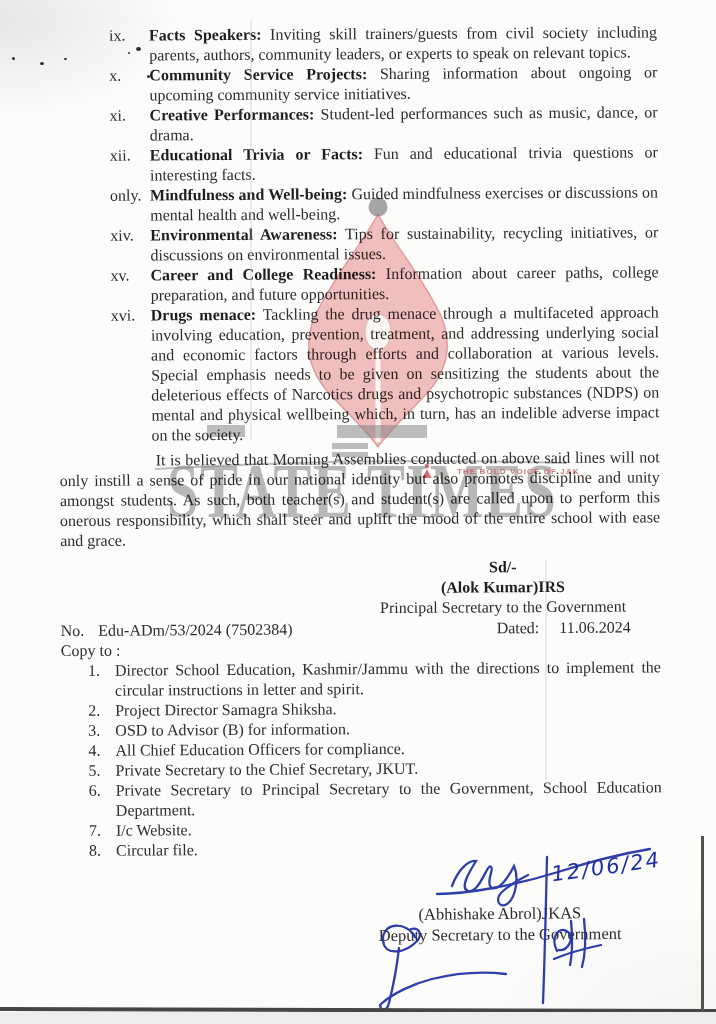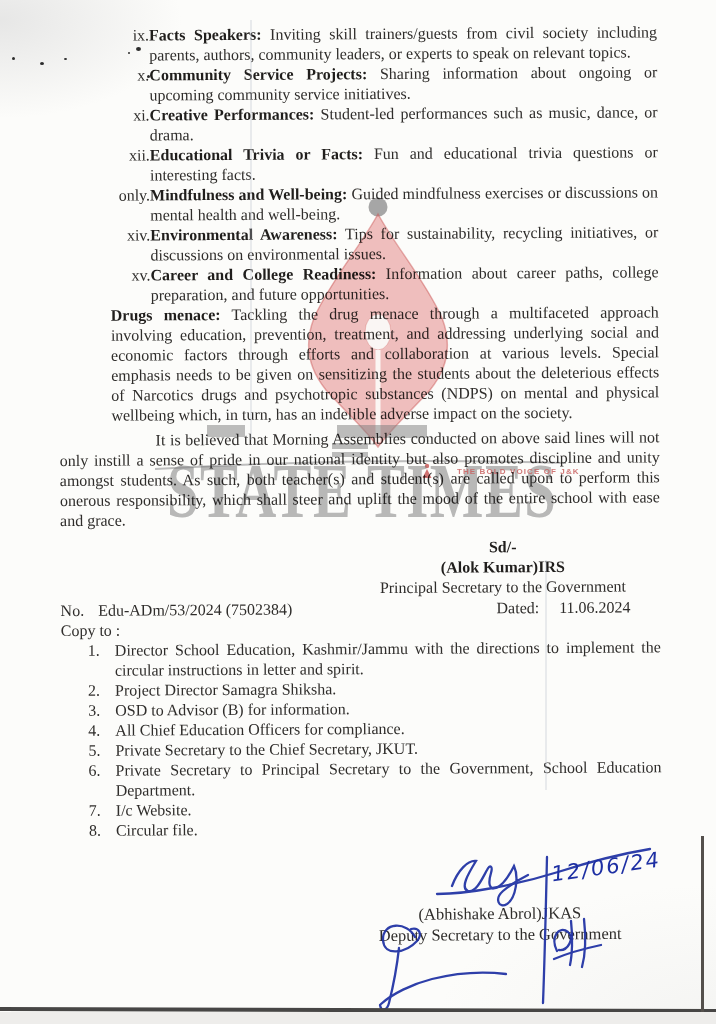--- a/index.html
+++ b/index.html
@@ -13,21 +13,21 @@
     font-family:"Liberation Serif", serif;
     color:#2f2d2b;
   }
   
   .content {
     position:absolute; left:57px; top:26px; width:600px;
     font-size:16px; line-height:20px;
     transform:rotate(-0.35deg); transform-origin:top left;
   }
   .rlist .item { display:flex; padding-left:52px; }
-  .rlist .num  { width:40px; flex:none;text-align:right; }
+  .rlist .num  { width:40px; flex:none; }
   .rlist p, .clist p { flex:1; margin:0; text-align:justify; }
   b.tt { font-weight:bold; color:#201e1c; }
   .closing { margin:5px 0 0 0; text-align:justify; text-indent:96px; }
   .sig1 { width:315px; margin:9px 0 0 auto; text-align:center; }
   .sig1 .sd, .sig1 .name { font-weight:bold; color:#201e1c; }
   .refline { display:flex; margin-top:1px; }
   .refline .no-label { margin-right:14px; }
   .refline .dated { margin-left:auto; padding-right:30px; display:flex; }
   .refline .dated-label { margin-right:20px;margin-left:40px; }
   .clist .item { display:flex; padding-left:27px; }
@@ -100,20 +100,21 @@
       </div>
       <div class="item">
         <span class="num">xiv.</span>
         <p><b class="tt">Environmental Awareness:</b><span> Tips for sustainability, recycling initiatives, or discussions on environmental issues.</span></p>
       </div>
       <div class="item">
         <span class="num">xv.</span>
         <p><b class="tt">Career and College Readiness:</b><span> Information about career paths, college preparation, and future opportunities.</span></p>
       </div>
       <div class="item">
+        <span class="num">xvi.</span>
         <p><b class="tt">Drugs menace:</b><span> Tackling the drug menace through a multifaceted approach involving education, prevention, treatment, and addressing underlying social and economic factors through efforts and collaboration at various levels. Special emphasis needs to be given on sensitizing the students about the deleterious effects of Narcotics drugs and psychotropic substances (NDPS) on mental and physical wellbeing which, in turn, has an indelible adverse impact on the society.</span></p>
       </div>
     </div>
 
     <p class="closing">It is believed that Morning Assemblies conducted on above said lines will not only instill a sense of pride in our national identity but also promotes discipline and unity amongst students. As such, both teacher(s) and student(s) are called upon to perform this onerous responsibility, which shall steer and uplift the mood of the entire school with ease and grace.</p>
 
     <div class="sig1">
       <div class="sd">Sd/-</div>
       <div class="name">(Alok Kumar)IRS</div>
       <div class="desig">Principal Secretary to the Government</div>

